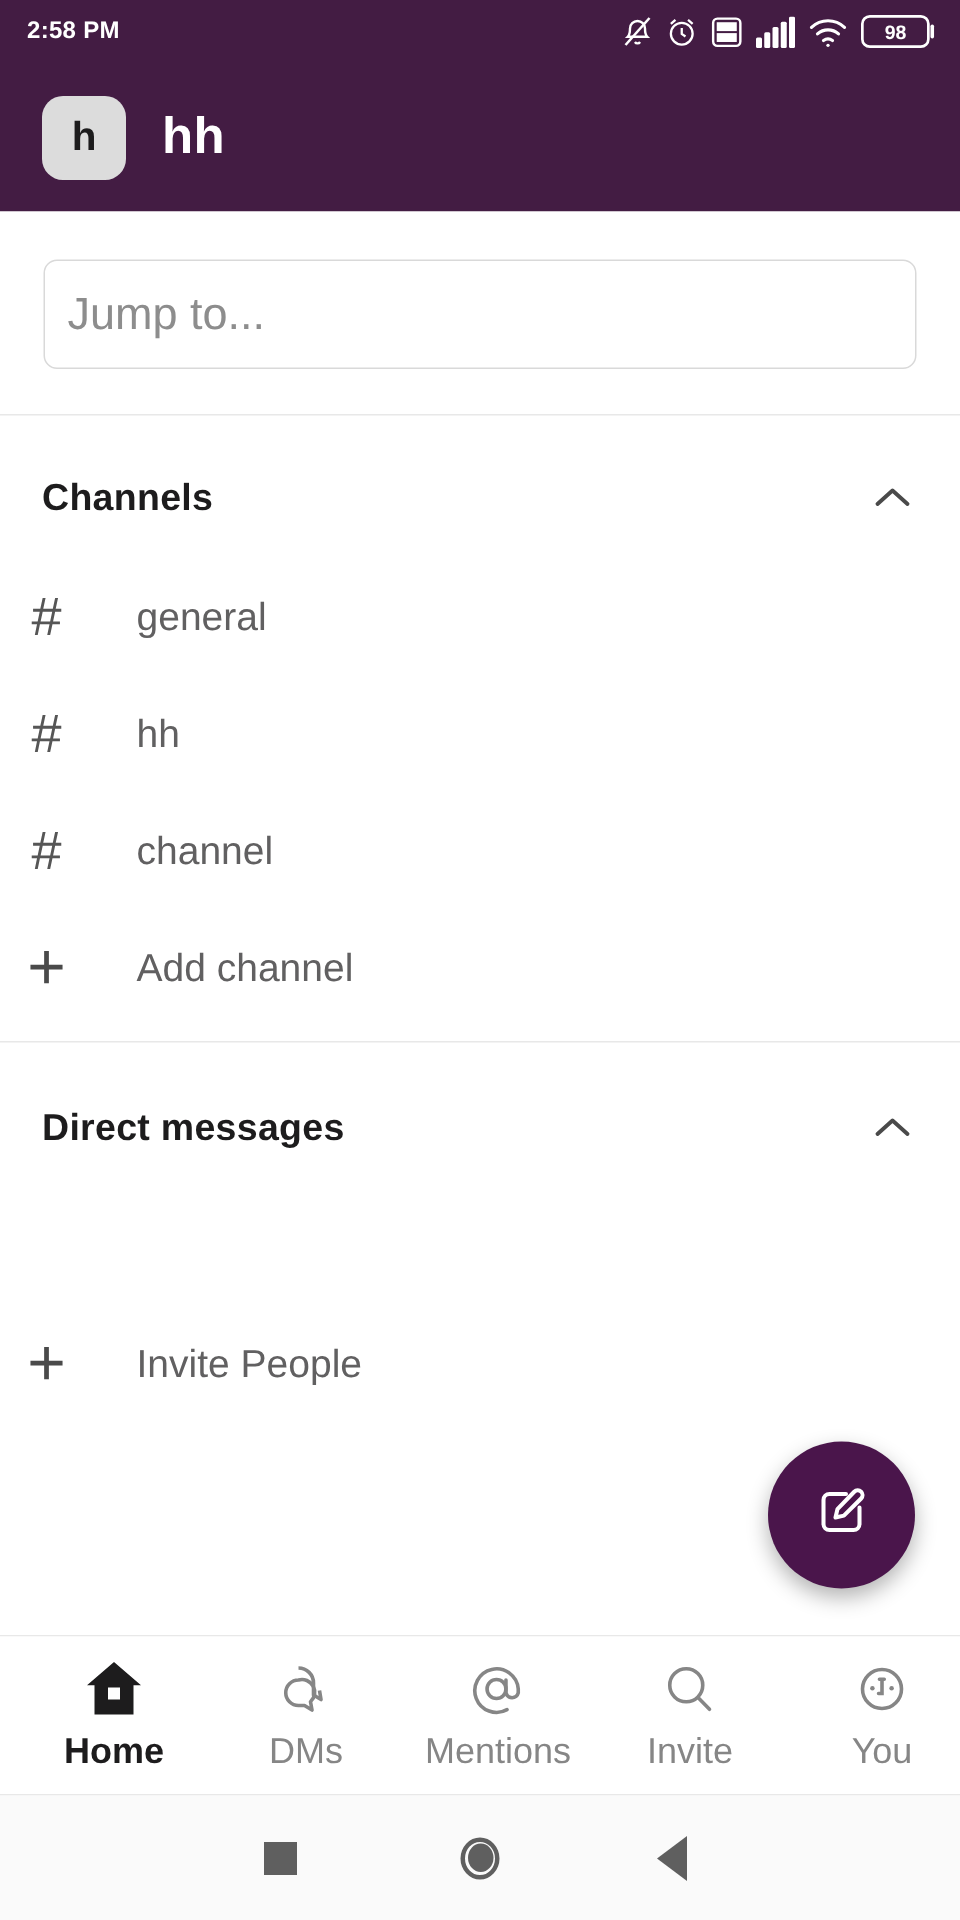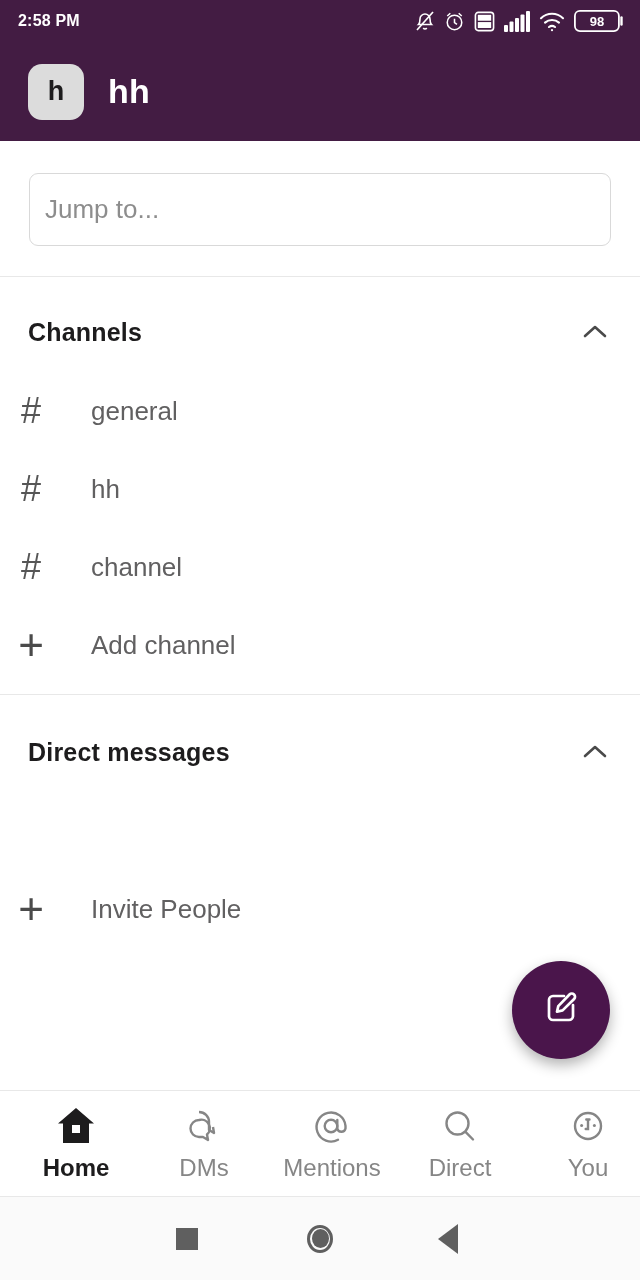--- a/index.html
+++ b/index.html
@@ -52,21 +52,21 @@
     position:absolute; left:0; top:141px; width:640px; height:135px;
     background:#ffffff;
   }
   .search-box{
     position:absolute; left:29px; top:32px; width:582px; height:73px;
     border:1px solid #D9D9D9; border-radius:9px; background:#ffffff;
     display:flex; align-items:center; padding-left:15px;
   }
   .search-input{
     border:none; outline:none; background:transparent; width:100%;
-    font-family:"Liberation Sans", sans-serif; font-size:26px; color:#1D1C1D;
+    font-family:"Liberation Sans", sans-serif; font-size:30px; color:#1D1C1D;
   }
   .search-input::placeholder{ color:#8D8D8D; }
 
   .divider{ position:absolute; left:0; width:640px; height:1px; background:#E8E8E8; }
 
   
   .section-header{
     position:absolute; left:0; width:640px; height:56px;
     display:flex; align-items:center; padding:0 28px;
     cursor:pointer;
@@ -286,21 +286,21 @@
       <span class="navlabel">Mentions</span>
     </div>
 
     <div class="navitem">
       <span class="navicon">
         <svg width="42" height="40" viewBox="0 0 42 40" fill="none" stroke="#868686" stroke-width="2.4" stroke-linecap="round">
           <circle cx="18.5" cy="17.5" r="11"></circle>
           <line x1="26.5" y1="25.8" x2="34" y2="33.5"></line>
         </svg>
       </span>
-      <span class="navlabel">Direct</span>
+      <span class="navlabel">Invite</span>
     </div>
 
     <div class="navitem">
       <span class="navicon">
         <svg width="42" height="40" viewBox="0 0 42 40" fill="none" stroke="#868686" stroke-width="2.4" stroke-linecap="round">
           <circle cx="21" cy="20" r="13"></circle>
           <circle cx="14.6" cy="19.5" r="1.5" fill="#868686" stroke="none"></circle>
           <circle cx="27.4" cy="19.5" r="1.5" fill="#868686" stroke="none"></circle>
           <path d="M22.5 13.5h-3.2M21 13.5v9.5h-2.3"></path>
         </svg>

